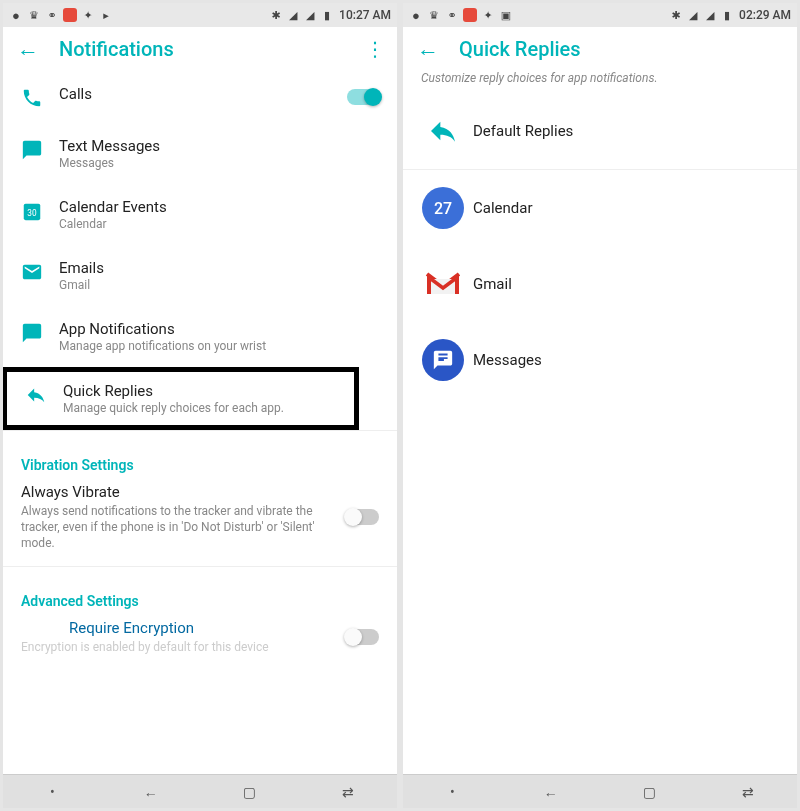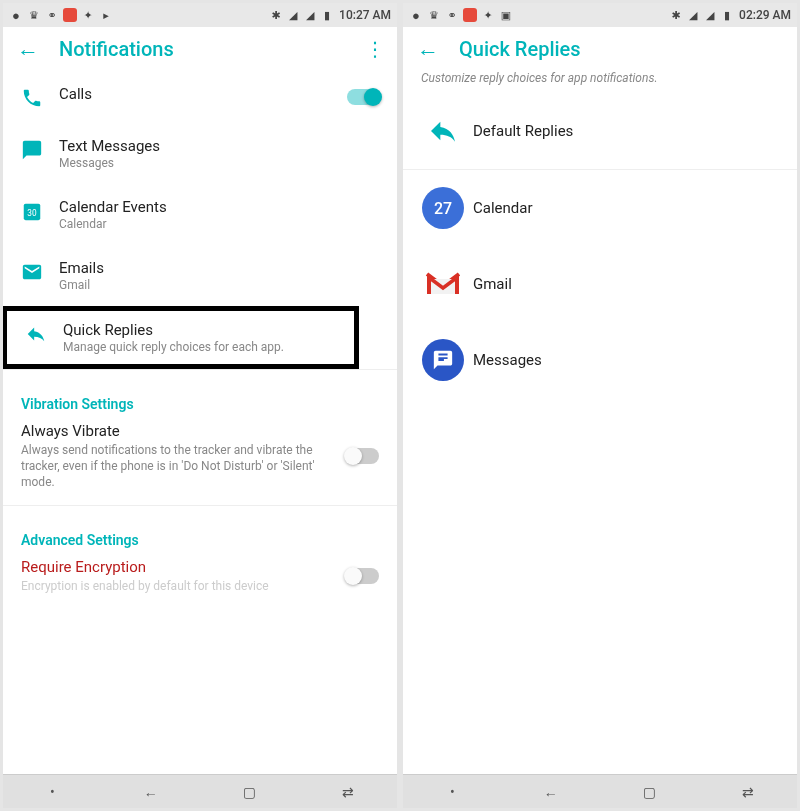--- a/index.html
+++ b/index.html
@@ -95,21 +95,21 @@
       border-top: 1px solid #eee;
     }
     .setting-item {
       padding: 6px 18px 14px;
       display: flex;
       align-items: flex-end;
       gap: 12px;
     }
     .setting-text { flex: 1; }
     .setting-title { font-size: 15px; color: #222; }
-    .setting-title.disabled { color: #b91c1c; }
+    .setting-title.disabled { color: #0369a1; margin-left: 48px; }
     .setting-sub { font-size: 12px; color: #888; margin-top: 2px; line-height: 1.35; }
     .setting-sub.disabled { color: #ccc; }
     .setting-toggle { align-self: center; }
     
     
     .highlight {
       border: 5px solid #000;
       margin-left: -1px;
       margin-right: 38px;
     }
@@ -220,20 +220,31 @@
         <svg viewBox="0 0 24 24" fill="currentColor">
             <path d="M20 4H4c-1.1 0-2 .9-2 2v12c0 1.1.9 2 2 2h16c1.1 0 2-.9 2-2V6c0-1.1-.9-2-2-2zm0 4l-8 5-8-5V6l8 5 8-5v2z"></path>
           </svg>
       </span>
       <div class="notif-text">
         <div class="notif-title">Emails</div>
         <div class="notif-sub">Gmail</div>
       </div>
     </div>
 
+    <div class="notif-item">
+      <span class="notif-icon">
+        <svg viewBox="0 0 24 24" fill="currentColor">
+            <path d="M20 2H4c-1.1 0-2 .9-2 2v18l4-4h14c1.1 0 2-.9 2-2V4c0-1.1-.9-2-2-2z"></path>
+          </svg>
+      </span>
+      <div class="notif-text">
+        <div class="notif-title">App Notifications</div>
+        <div class="notif-sub">Manage app notifications on your wrist</div>
+      </div>
+    </div>
 
     <div class="highlight">
       <div class="notif-item tight">
         <span class="notif-icon">
           <svg viewBox="0 0 24 24" fill="currentColor">
               <path d="M10 9V5l-7 7 7 7v-4.1c5 0 8.5 1.6 11 5.1-1-5-4-10-11-11z"></path>
             </svg>
         </span>
         <div class="notif-text">
           <div class="notif-title">Quick Replies</div>

